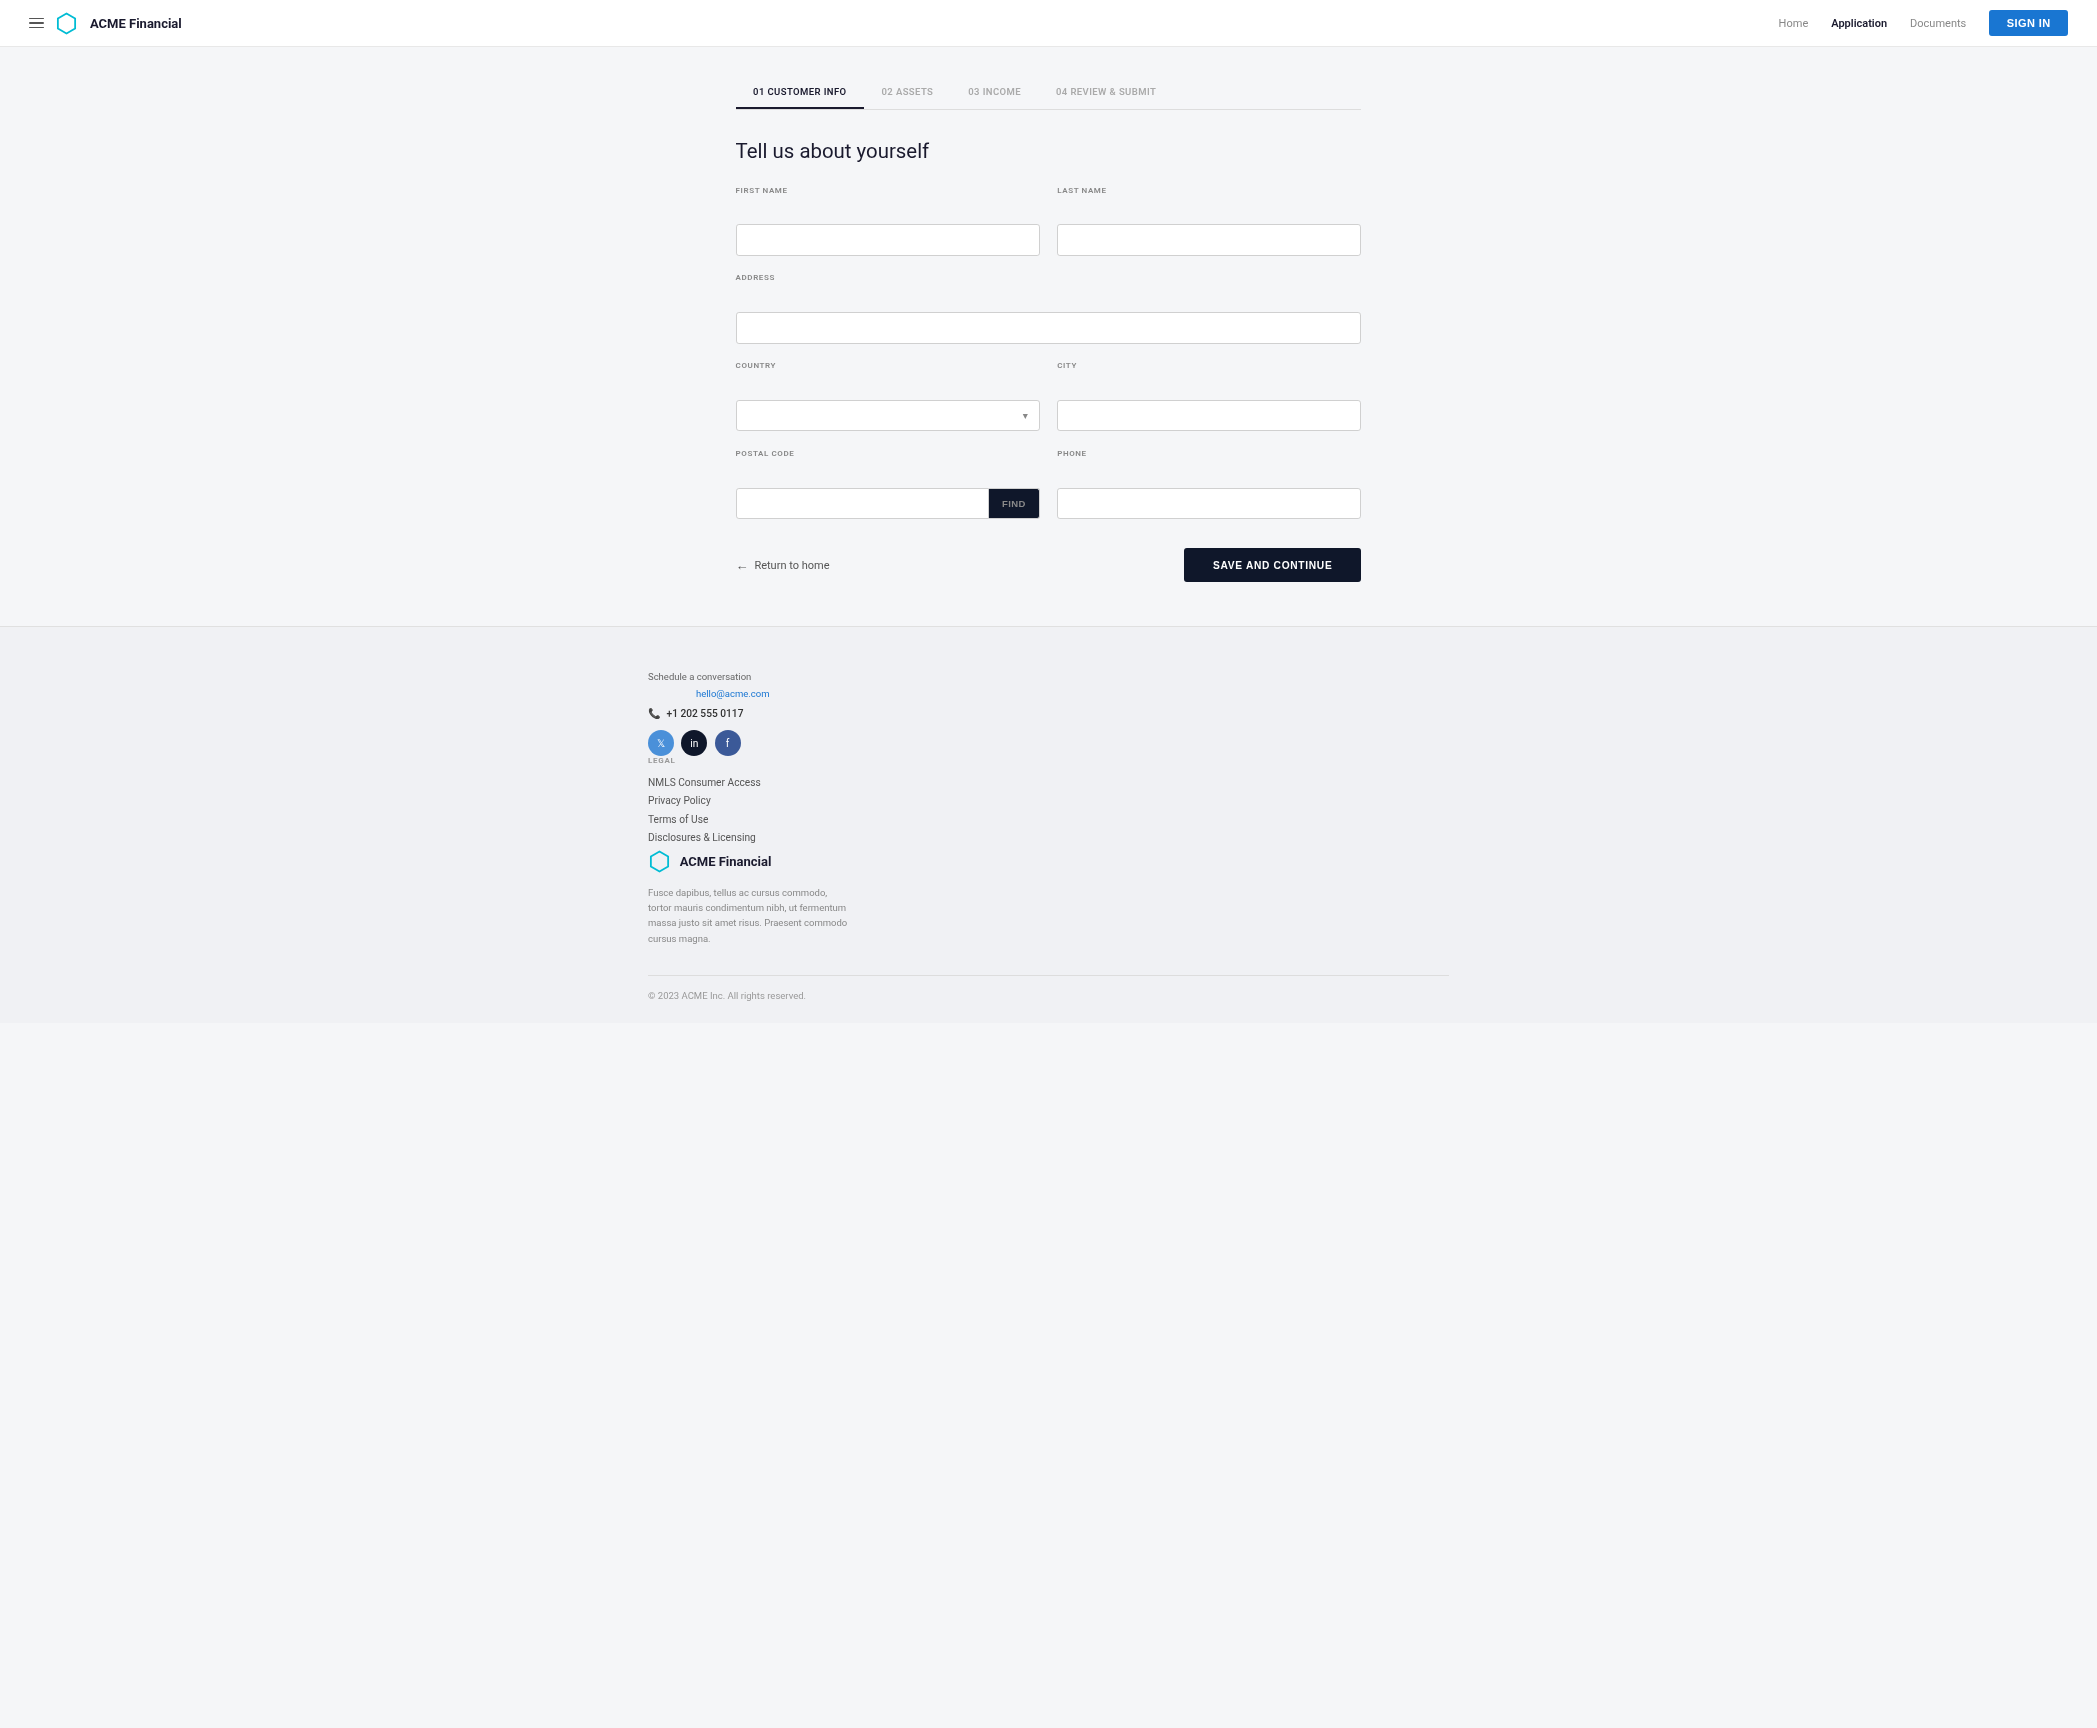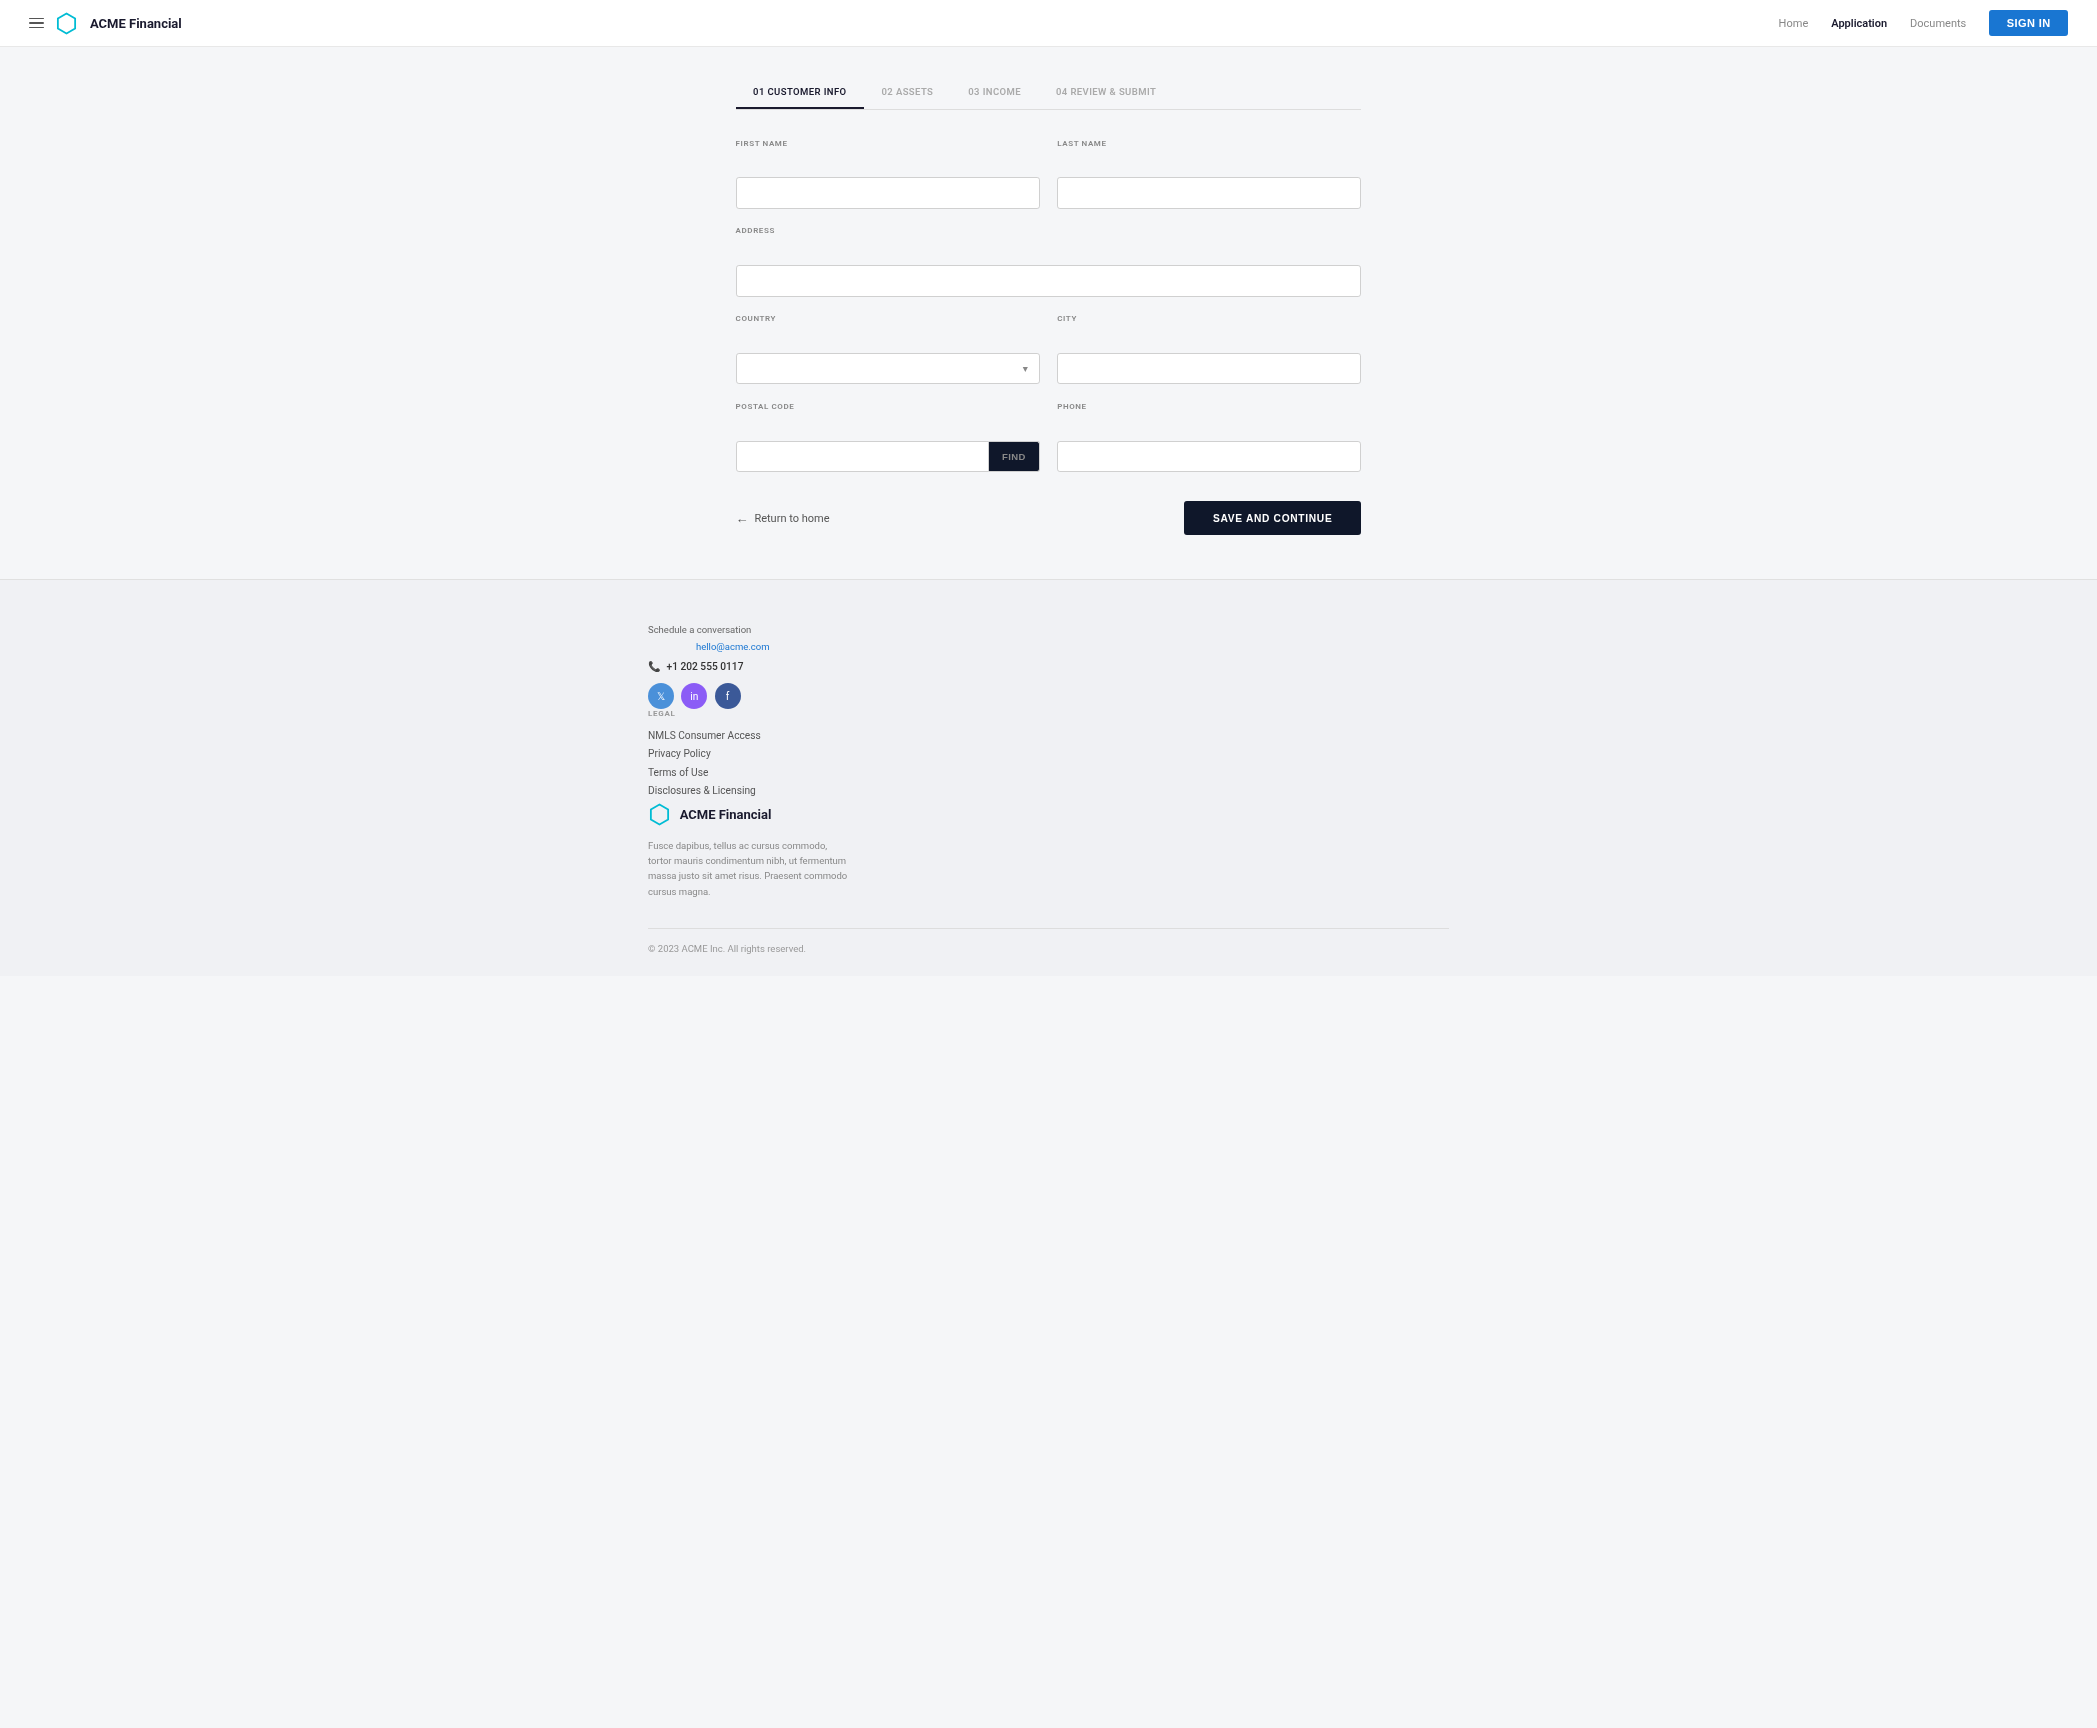--- a/index.html
+++ b/index.html
@@ -267,21 +267,21 @@
       height: 26px;
       border-radius: 50%;
       display: flex;
       align-items: center;
       justify-content: center;
       font-size: 10.2px;
       color: #fff;
       cursor: pointer;
     }
     .social-twitter { background: #4a90d9; }
-    .social-linkedin { background: #8b5cf6; }
+    .social-linkedin { background: #0f172a; }
     .social-facebook { background: #3b5998; }
 
     .footer-col-title {
       font-size: 8px;
       font-weight: 700;
       color: #999;
       letter-spacing: 0.7px;
       text-transform: uppercase;
       margin-bottom: 11.7px;
     }
@@ -354,20 +354,21 @@
       <span>02 ASSETS</span>
     </div>
     <div class="tab">
       <span>03 INCOME</span>
     </div>
     <div class="tab">
       <span>04 REVIEW &amp; SUBMIT</span>
     </div>
   </div>
 
+  <h1 class="form-title">Tell us about yourself</h1>
 
   <div class="form-row">
     <div class="form-group">
       <label class="form-label">FIRST NAME</label>
       <input class="form-input" type="text" value="" style="">
     </div>
     <div class="form-group">
       <label class="form-label">LAST NAME</label>
       <input class="form-input" type="text" value="" style="">
     </div>

